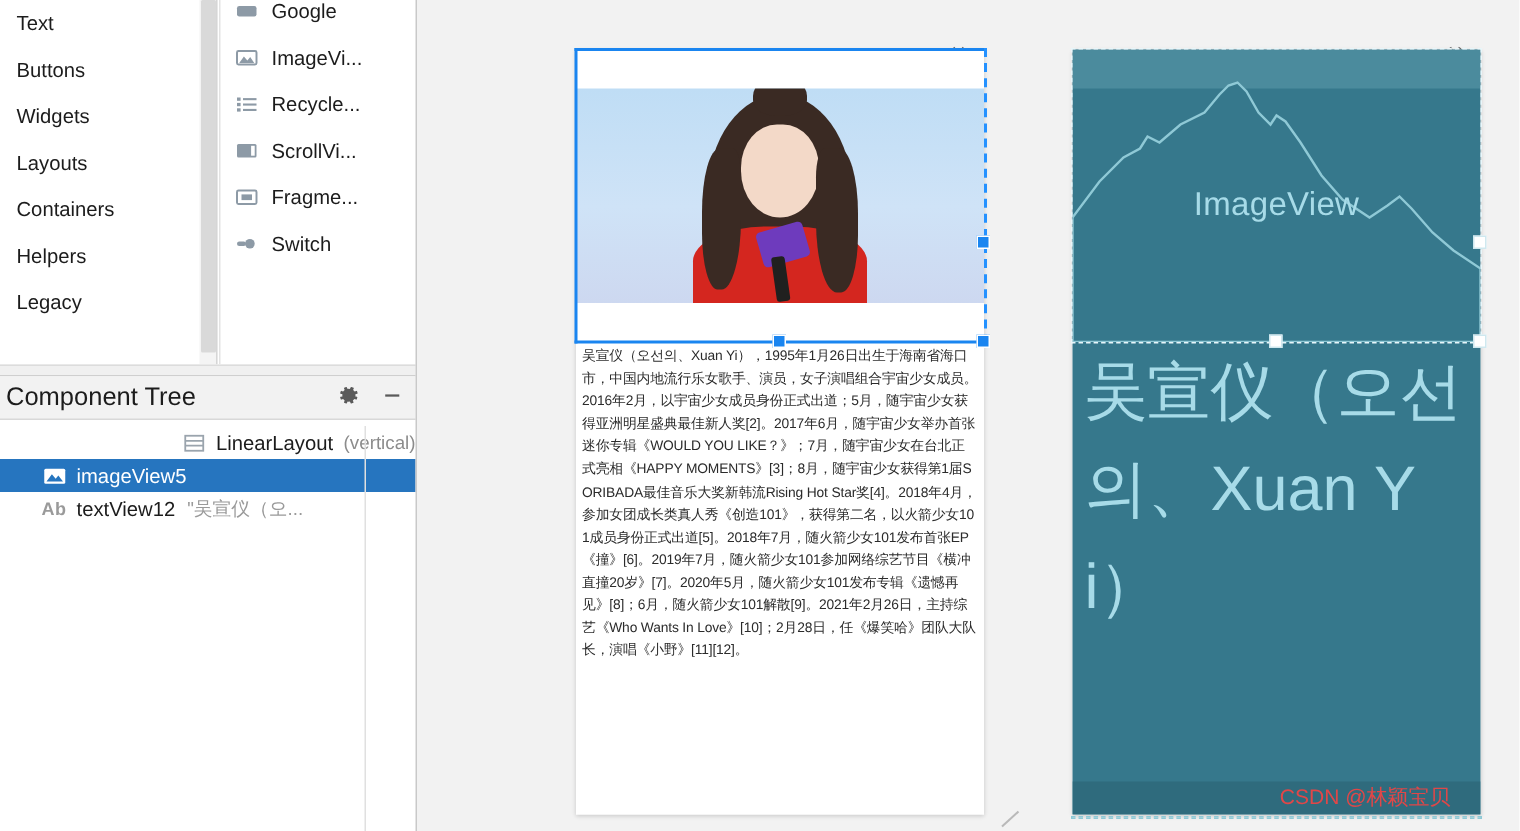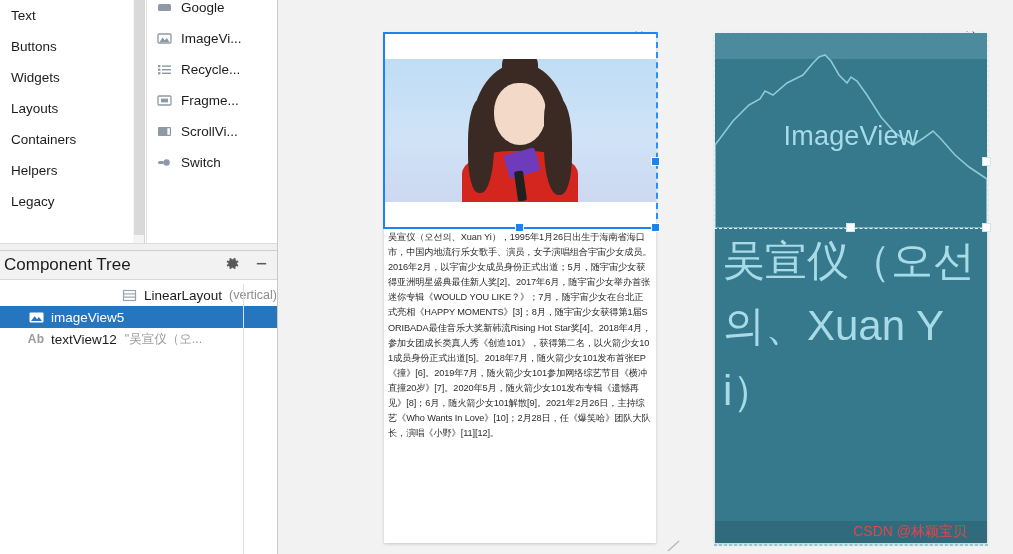--- a/index.html
+++ b/index.html
@@ -232,21 +232,21 @@
   #bp-image-top-band {
     position: absolute; left: 0; top: 0;
     width: 272px; height: 26px;
     background: #4b8b9d;
   }
   #bp-mountain { position: absolute; left: 0; top: 0; }
   #bp-image-label {
     position: absolute; left: 0; top: 0;
     width: 272px; height: 206px;
     display: flex; align-items: center; justify-content: center;
-    font-size: 27px;
+    font-size: 22px;
     color: #a7dbe8;
     letter-spacing: .2px;
   }
   #bp-text {
     position: absolute; left: 0; top: 195px;
     width: 272px; height: 315px;
     background: #36788c;
     padding: 0 8px;
     overflow: hidden;
   }
@@ -369,35 +369,35 @@
               <rect x="5" y="7" width="9" height="1.4" fill="#8d9aa6"></rect>
               <rect x="5" y="10.6" width="9" height="1.4" fill="#8d9aa6"></rect>
             </svg>
           </span>
           <span class="wlabel">Recycle...</span>
         </div>
 
         <div class="widget-item">
           <span class="wicon">
             <svg width="15" height="15" viewBox="0 0 15 15">
+              <rect x="1" y="3" width="13" height="9" rx="1" fill="#8d9aa6"></rect>
+              <rect x="10.4" y="4.2" width="2.4" height="6.6" fill="#ffffff"></rect>
+            </svg>
+          </span>
+          <span class="wlabel">ScrollVi...</span>
+        </div>
+
+        <div class="widget-item">
+          <span class="wicon">
+            <svg width="15" height="15" viewBox="0 0 15 15">
               <rect x="1" y="3" width="13" height="9" rx="1" fill="none" stroke="#8d9aa6" stroke-width="1.3"></rect>
               <rect x="4" y="5.6" width="7" height="3.8" fill="#8d9aa6"></rect>
             </svg>
           </span>
           <span class="wlabel">Fragme...</span>
-        </div>
-
-        <div class="widget-item">
-          <span class="wicon">
-            <svg width="15" height="15" viewBox="0 0 15 15">
-              <rect x="1" y="3" width="13" height="9" rx="1" fill="#8d9aa6"></rect>
-              <rect x="10.4" y="4.2" width="2.4" height="6.6" fill="#ffffff"></rect>
-            </svg>
-          </span>
-          <span class="wlabel">ScrollVi...</span>
         </div>
 
         <div class="widget-item">
           <span class="wicon">
             <svg width="15" height="15" viewBox="0 0 15 15">
               <rect x="1" y="6" width="6" height="3" rx="1.5" fill="#8d9aa6"></rect>
               <circle cx="9.6" cy="7.5" r="3.2" fill="#8d9aa6"></circle>
             </svg>
           </span>
           <span class="wlabel">Switch</span>

